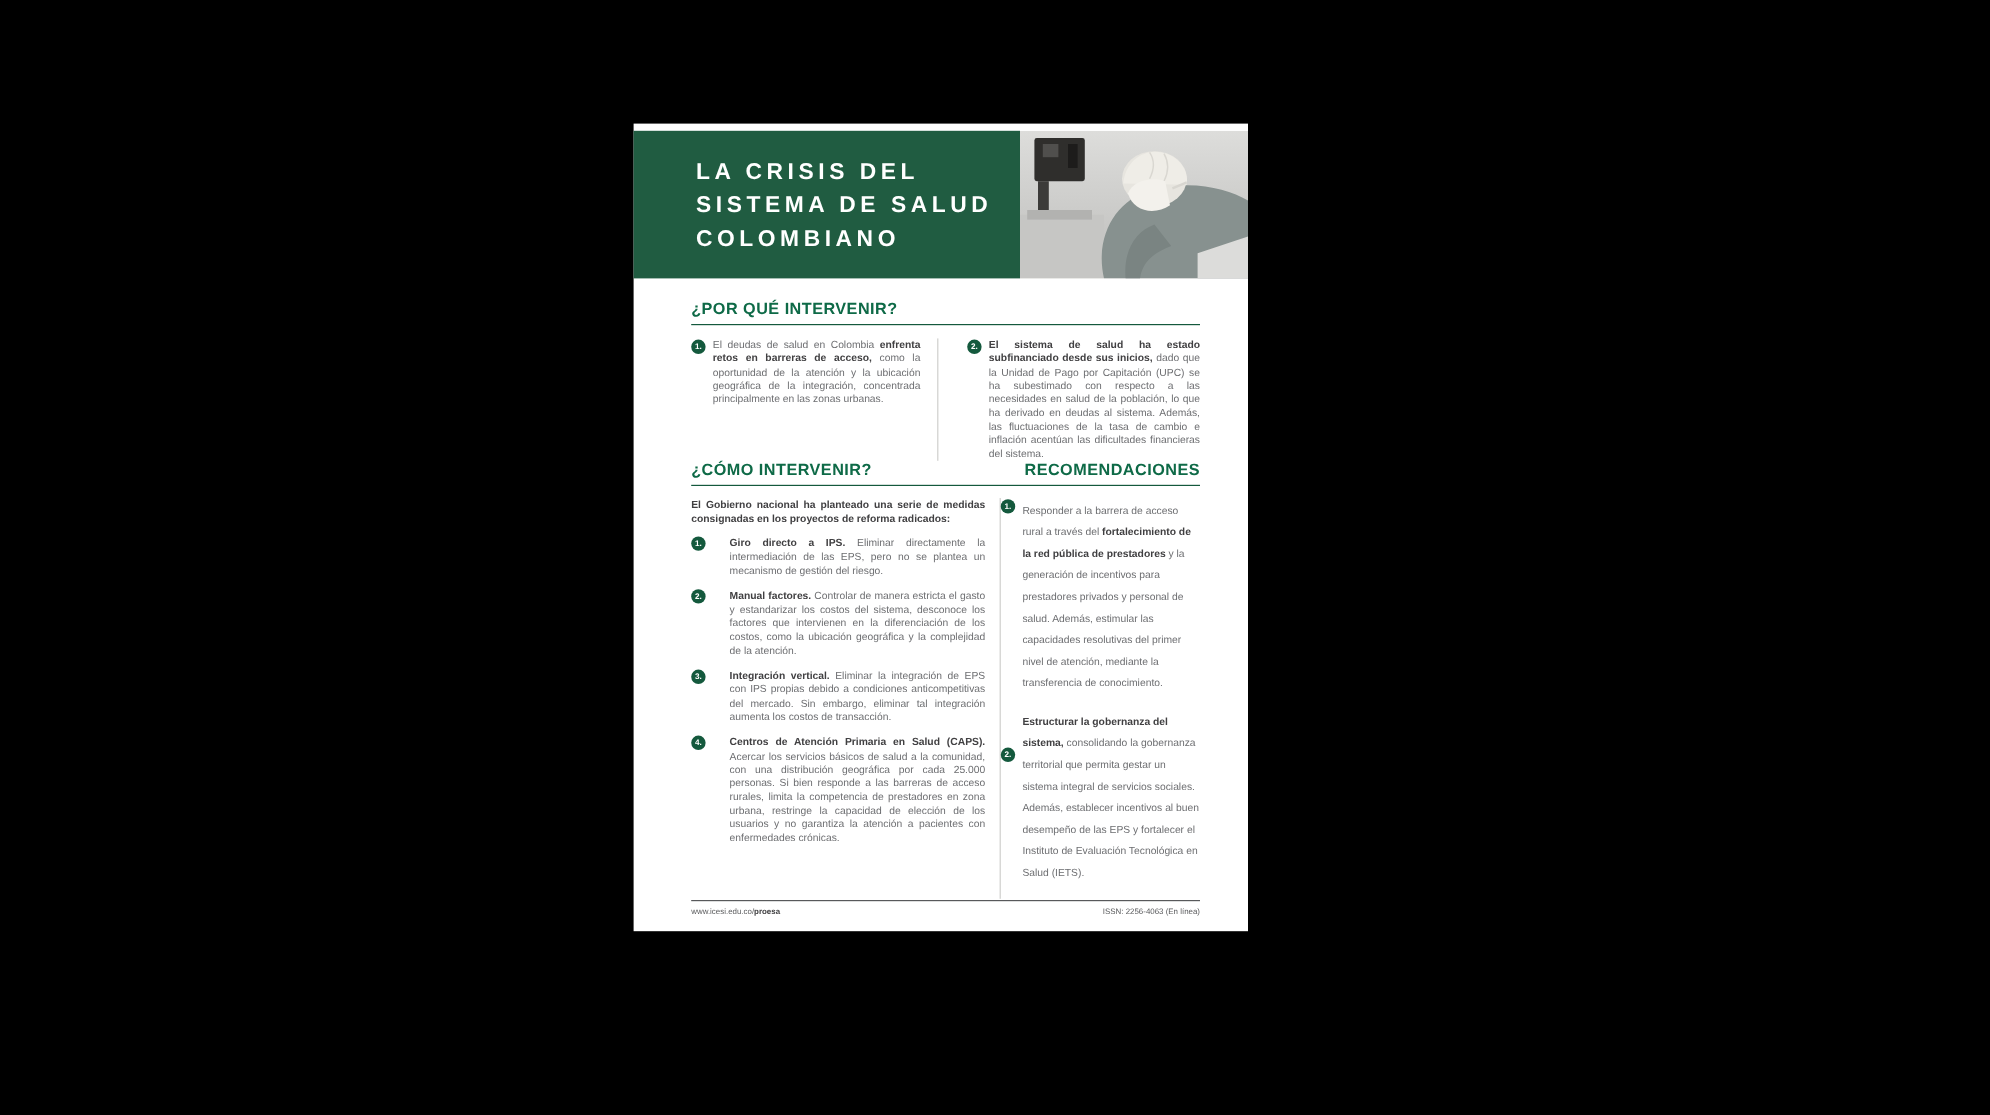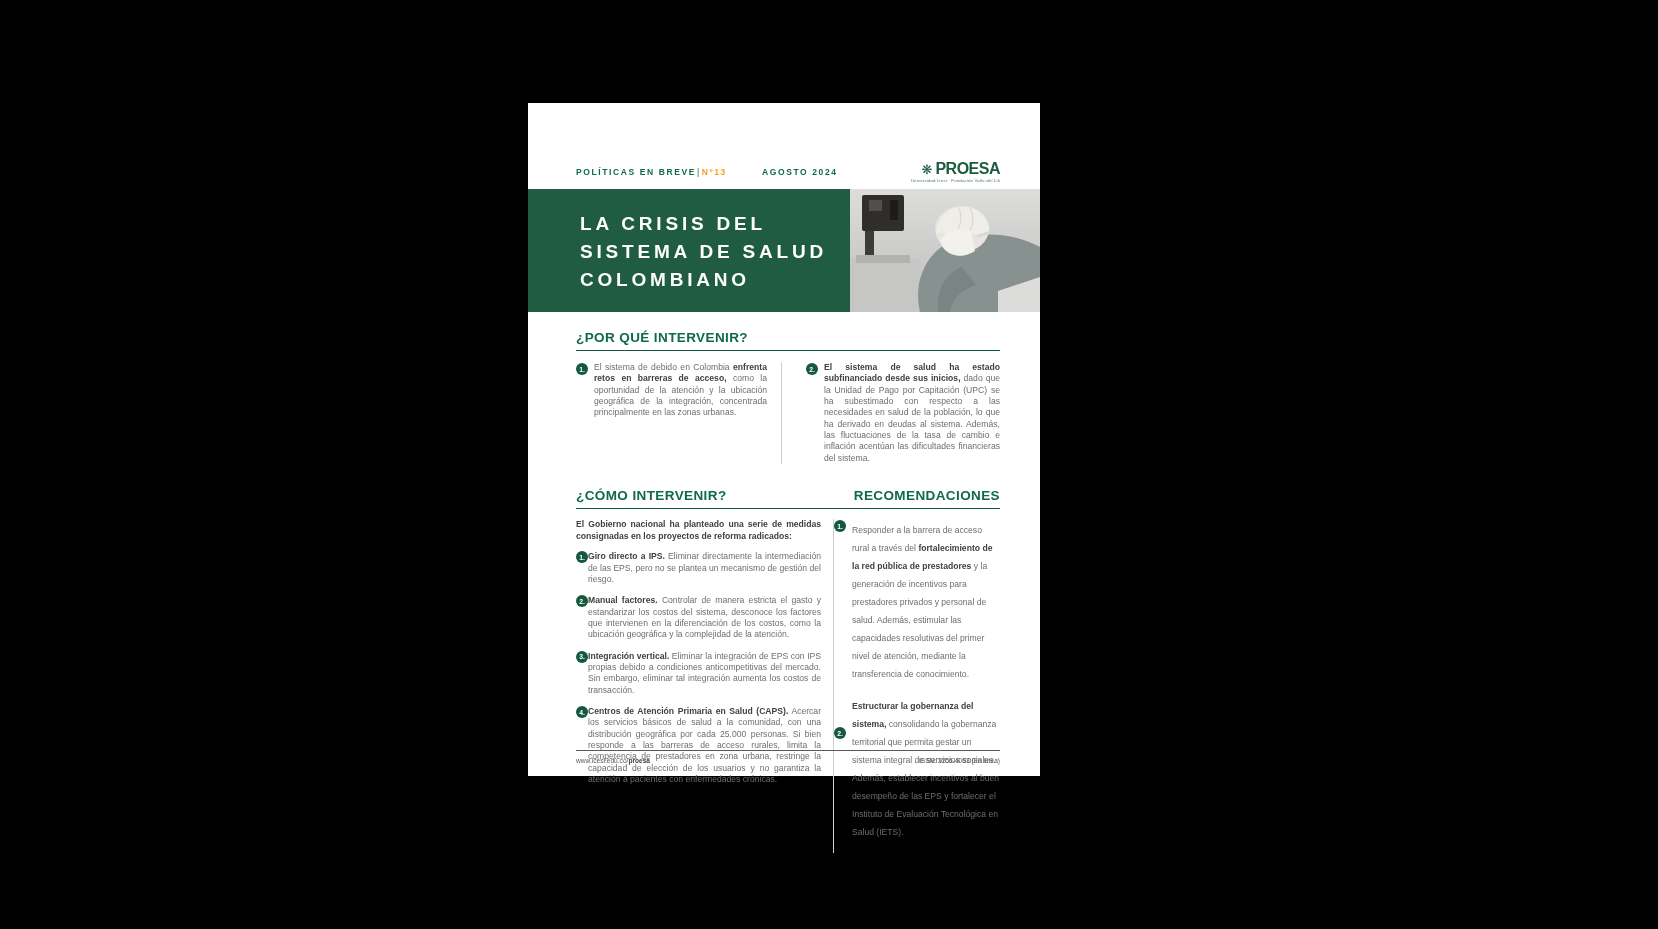--- a/index.html
+++ b/index.html
@@ -33,21 +33,21 @@
     letter-spacing:3.8px;line-height:1.47;white-space:nowrap;
   }
   .photo{width:190px;height:123px;flex:none;}
   .photo svg{display:block;}
   
   .headrow{
     margin:0 40px 0 48px;display:flex;justify-content:space-between;align-items:flex-end;
     border-bottom:1.5px solid #14593d;padding-bottom:5px;
   }
   .headrow.first{margin-top:18px;}
-  .headrow.second{margin-top:24px;text-align:center;}
+  .headrow.second{text-align:center;}
   h2{
     margin:0;font-size:13.5px;font-weight:bold;color:#0e6a47;letter-spacing:0.4px;white-space:nowrap;
   }
   
   .itext{font-size:8.6px;line-height:1.32;text-align:justify;color:#6d6e71;}
   .itext b{color:#414042;}
   .badge{
     width:12px;height:12px;border-radius:50%;background:#14593d;color:#fff;
     font-size:6.8px;font-weight:bold;display:flex;align-items:center;justify-content:center;
     flex:none;
@@ -56,51 +56,38 @@
   .why-cols{margin:11px 40px 0 48px;display:flex;}
   .why-col1{width:205px;padding-right:14px;box-sizing:border-box;}
   .why-col2{flex:1;border-left:1px solid #cfcfcd;padding-left:24px;}
   .item{display:flex;gap:6px;}
   .item .badge{margin-top:1px;}
   
   .main-cols{margin:10px 40px 0 48px;display:flex;}
   .how-col{width:257px;padding-right:12px;box-sizing:border-box;}
   .rec-col{flex:1;border-left:1px solid #cfcfcd;}
   .how-intro{font-size:8.6px;line-height:1.35;font-weight:bold;color:#414042;text-align:justify;margin:0 0 9px 0;}
-  .how-item{display:flex;gap:0;margin-bottom:10px;}
+  .how-item{display:flex;gap:20px;margin-bottom:10px;}
   .rec-item{position:relative;padding-left:18px;margin-bottom:14px;}
   .rec-item .badge{position:absolute;left:0;top:1px;}
   .rec-item.mid .badge{top:32px;}
   
   .footer{
     position:absolute;left:48px;right:40px;bottom:12px;
     border-top:1px solid #58595b;padding-top:6px;
     display:flex;justify-content:space-between;align-items:baseline;
     font-size:6.6px;color:#58595b;
   }
   .footer b{color:#414042;}
 </style>
 </head>
 <body>
 
 <div class="page">
 
-  <div class="masthead">
-    <div class="series">
-      <span>POLÍTICAS EN BREVE</span><span class="sep">|</span><span class="num">Nº13</span>
-    </div>
-    <div class="date">AGOSTO 2024</div>
-    <div class="logo">
-      <div class="logo-row">
-        <span class="logo-icon">❋</span>
-        <span class="logo-name">PROESA</span>
-      </div>
-      <div class="logo-tagline">Universidad Icesi · Fundación Valle del Lili</div>
-    </div>
-  </div>
 
   <div class="band">
     <div class="title-box">
       <span class="title-line">LA CRISIS DEL</span>
       <span class="title-line">SISTEMA DE SALUD</span>
       <span class="title-line">COLOMBIANO</span>
     </div>
     <div class="photo">
       <svg viewBox="0 0 190 123" width="190" height="123" xmlns="http://www.w3.org/2000/svg">
         <defs>
@@ -129,21 +116,21 @@
     </div>
   </div>
 
   <div class="headrow first">
     <h2>¿POR QUÉ INTERVENIR?</h2>
   </div>
   <div class="why-cols">
     <div class="why-col1">
       <div class="item">
         <span class="badge">1.</span>
-        <span class="itext"><span>El sistema de debido en Colombia </span><b>enfrenta retos en barreras de acceso,</b><span> como la oportunidad de la atención y la ubicación geográfica de la integración, concentrada principalmente en las zonas urbanas.</span></span>
+        <span class="itext"><span>El deudas de salud en Colombia </span><b>enfrenta retos en barreras de acceso,</b><span> como la oportunidad de la atención y la ubicación geográfica de la integración, concentrada principalmente en las zonas urbanas.</span></span>
       </div>
     </div>
     <div class="why-col2">
       <div class="item">
         <span class="badge">2.</span>
         <span class="itext"><span></span><b>El sistema de salud ha estado subfinanciado desde sus inicios,</b><span> dado que la Unidad de Pago por Capitación (UPC) se ha subestimado con respecto a las necesidades en salud de la población, lo que ha derivado en deudas al sistema. Además, las fluctuaciones de la tasa de cambio e inflación acentúan las dificultades financieras del sistema.</span></span>
       </div>
     </div>
   </div>
 

